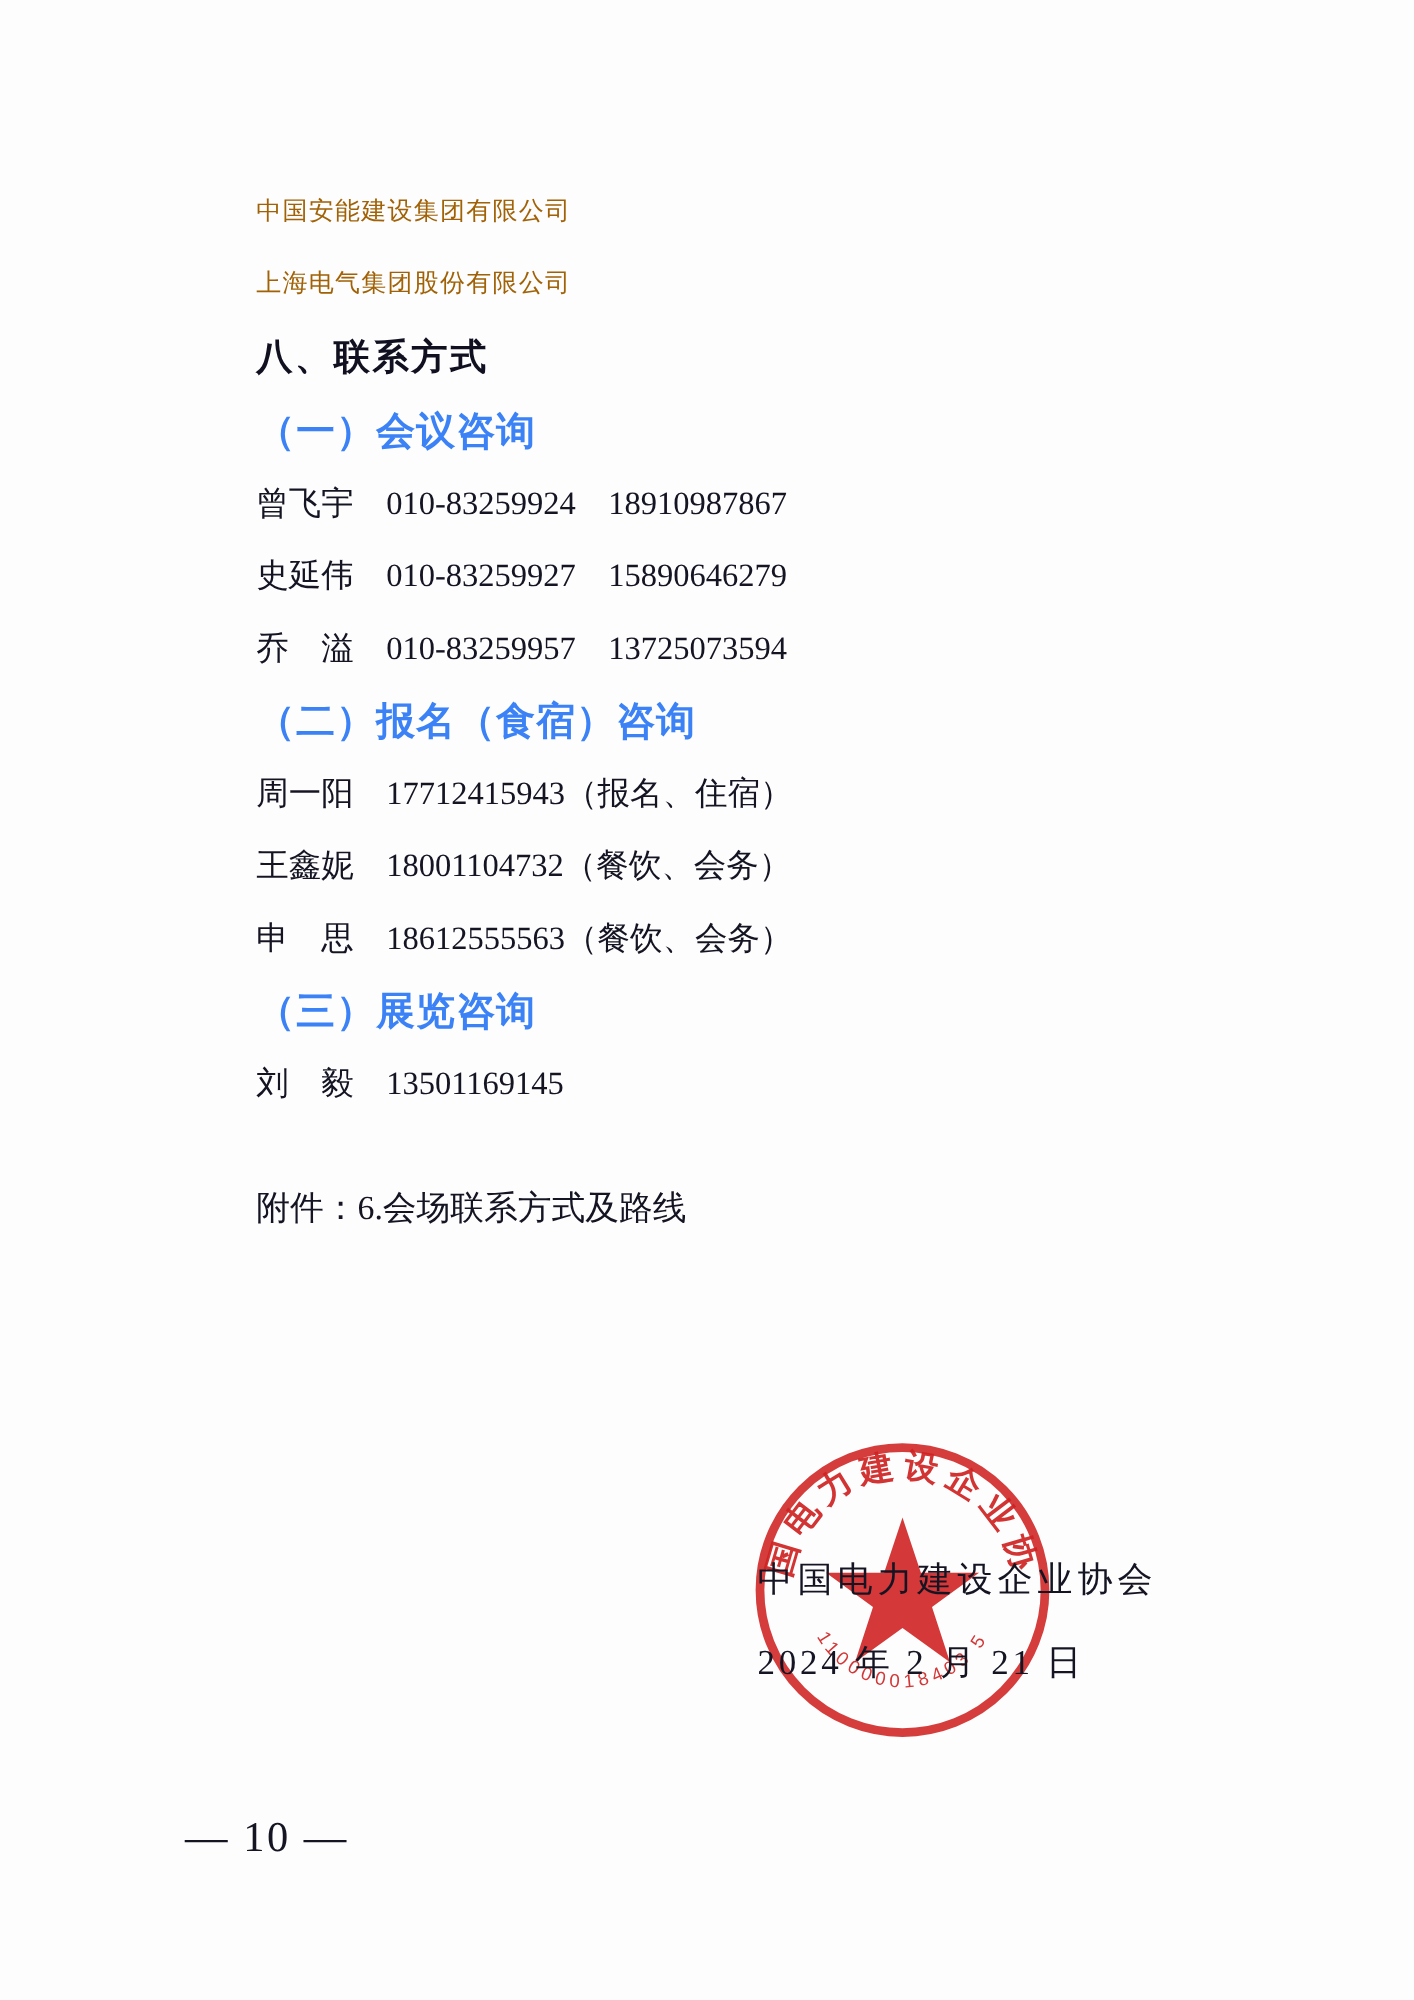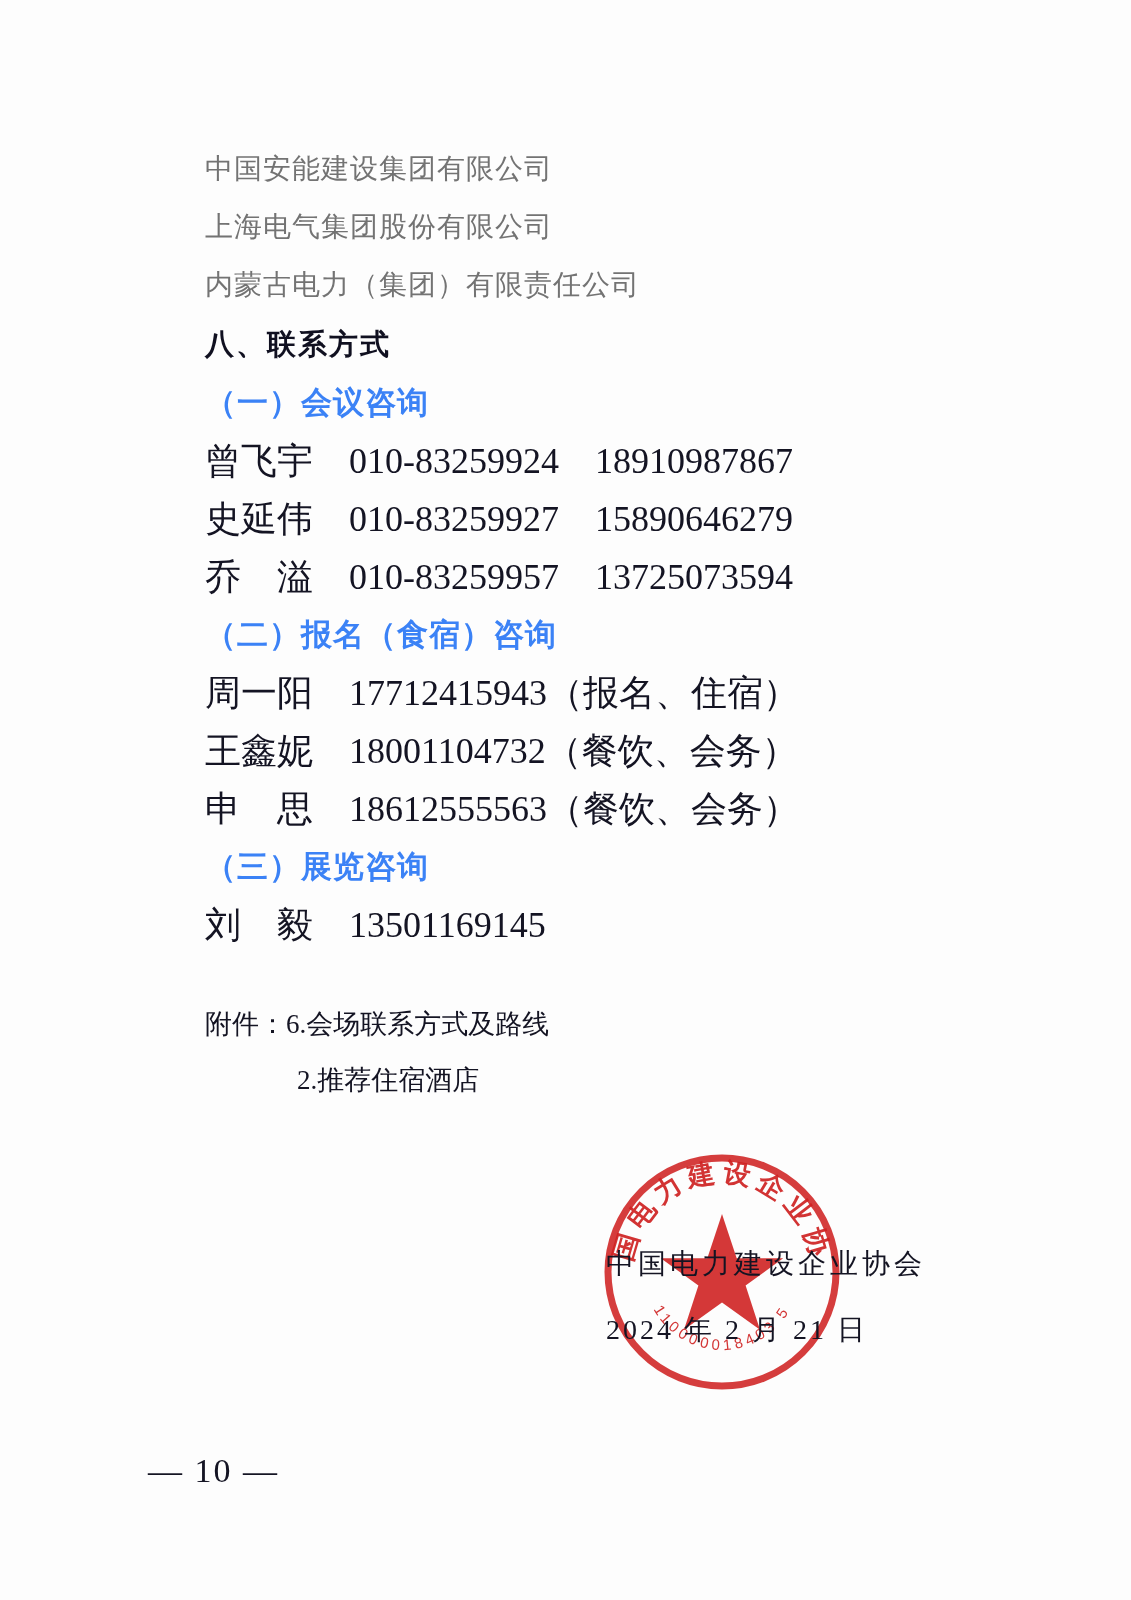--- a/index.html
+++ b/index.html
@@ -20,44 +20,44 @@
     inset: 0;
     background: #fdfdfd;
   }
   .content {
     position: absolute;
     left: 205px;
     top: 140px;
     width: 730px;
   }
   .line {
-    font-size: 28px;
+    font-size: 20px;
     line-height: 58px;
     letter-spacing: 1px;
     white-space: pre;
-    color: #737373;
+    color: #a16207;
   }
   .heading {
     font-size: 29px;
     line-height: 60px;
     font-weight: bold;
     letter-spacing: 2px;
     white-space: pre;
     color: #101020;
   }
   .subheading {
     font-size: 31px;
     line-height: 58px;
     font-weight: bold;
     letter-spacing: 1px;
     white-space: pre;
     color: #3b82f6;
   }
   .contact-line {
-    font-size: 36px;
+    font-size: 26px;
     line-height: 58px;
     white-space: pre;
     color: #141423;
   }
   .gap {
     height: 42px;
   }
   .attach {
     font-size: 27px;
     line-height: 56px;
@@ -108,41 +108,39 @@
 </style>
 </head>
 <body>
 
 <div class="page">
 
   <div class="content">
 
     <div class="line">中国安能建设集团有限公司</div>
     <div class="line">上海电气集团股份有限公司</div>
-    <div class="line">内蒙古电力（集团）有限责任公司</div>
 
     <div class="heading">八、联系方式</div>
 
     <div class="subheading">（一）会议咨询</div>
     <div class="contact-line">曾飞宇　010-83259924　18910987867</div>
     <div class="contact-line">史延伟　010-83259927　15890646279</div>
     <div class="contact-line">乔　溢　010-83259957　13725073594</div>
 
     <div class="subheading">（二）报名（食宿）咨询</div>
     <div class="contact-line">周一阳　17712415943（报名、住宿）</div>
     <div class="contact-line">王鑫妮　18001104732（餐饮、会务）</div>
     <div class="contact-line">申　思　18612555563（餐饮、会务）</div>
 
     <div class="subheading">（三）展览咨询</div>
     <div class="contact-line">刘　毅　13501169145</div>
 
     <div class="gap"></div>
 
     <div class="attach">附件：6.会场联系方式及路线</div>
-    <div class="attach attach-indent">2.推荐住宿酒店</div>
 
   </div>
 
   <div class="seal">
     <svg viewBox="0 0 248 248" width="248" height="248" xmlns="http://www.w3.org/2000/svg">
       <defs>
         <path id="sealTopArc" d="M 34 124 A 90 90 0 0 1 214 124"></path>
         <path id="sealBottomArc" d="M 46 124 A 78 78 0 0 0 202 124"></path>
       </defs>
       <circle cx="124" cy="124" r="114" fill="none" stroke="#cf2222" stroke-width="7" opacity="0.88"></circle>

